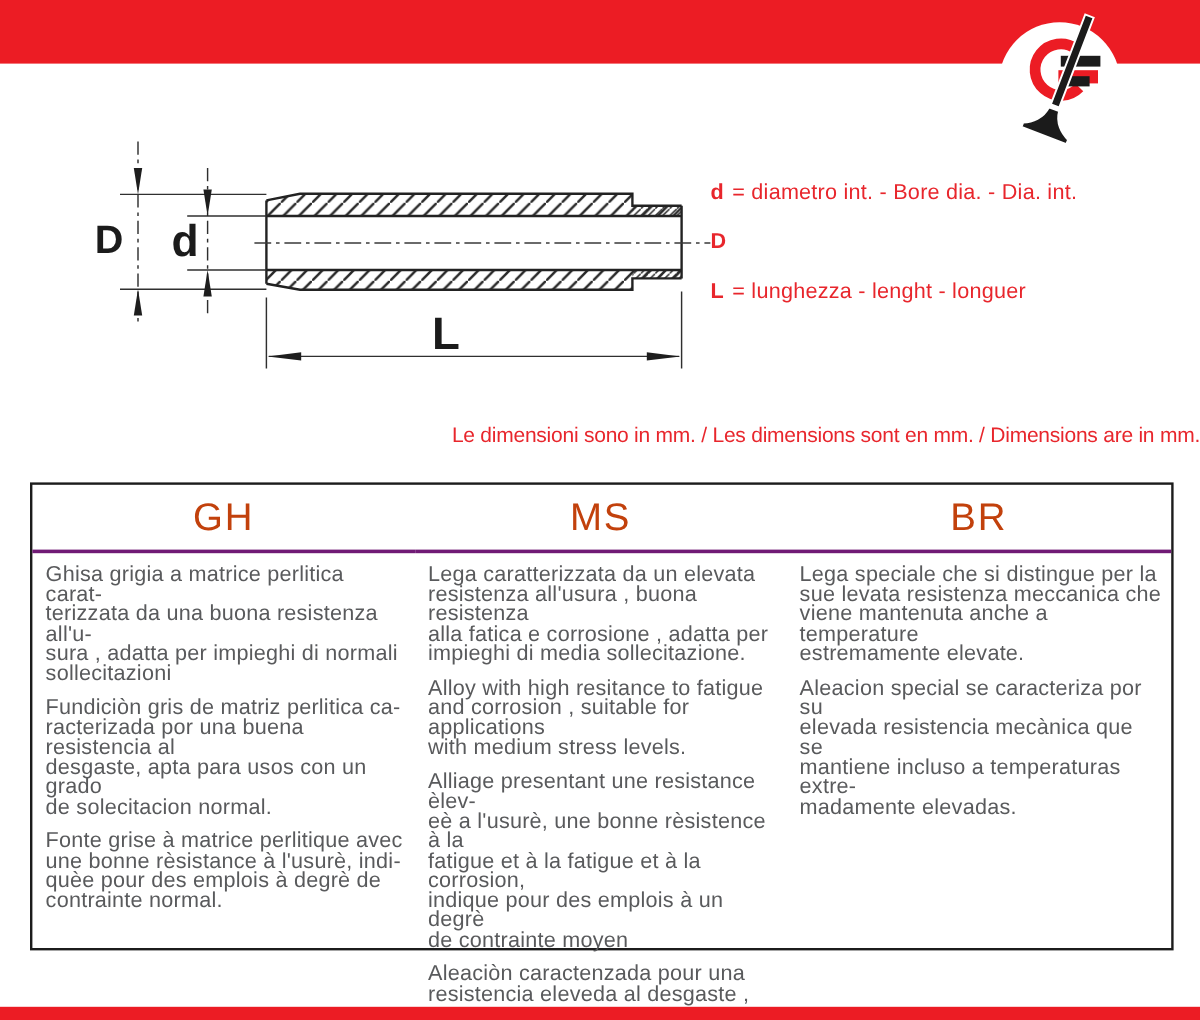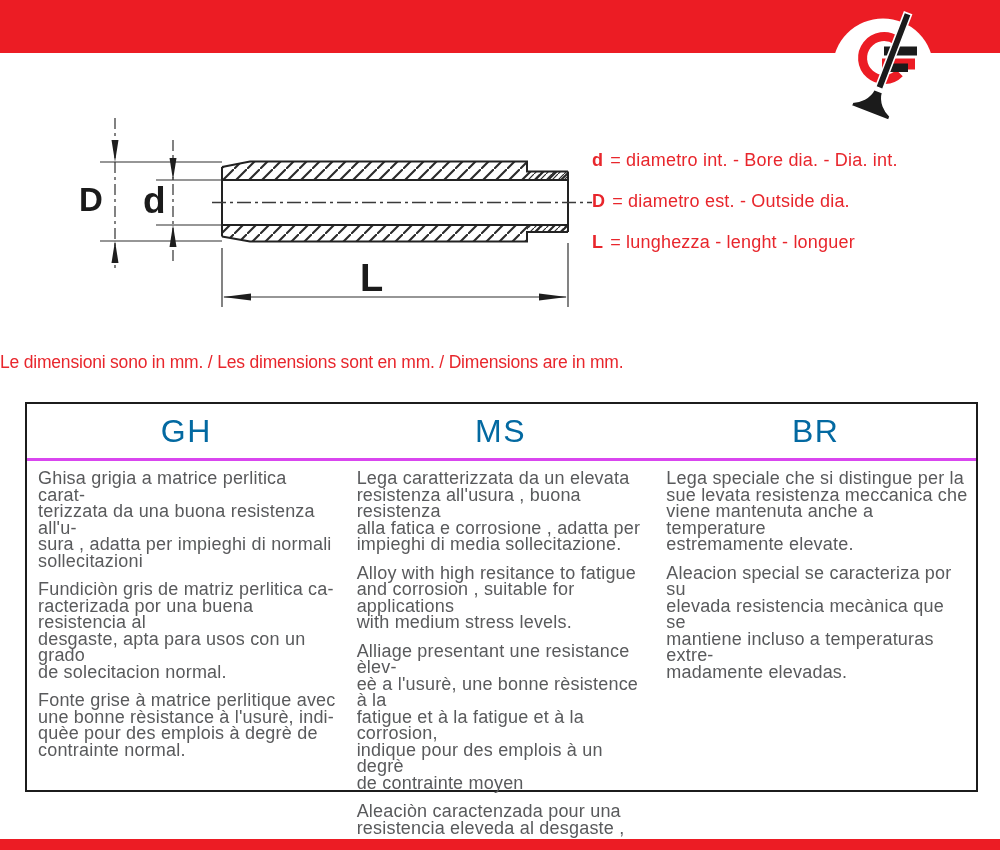--- a/index.html
+++ b/index.html
@@ -9,31 +9,31 @@
   }
   .bar{position:absolute;left:0;width:1000px;background:#EC1C24;}
   .bar.top{top:0;height:53px;}
   .bar.bottom{top:839px;height:11px;}
   .logo-svg{position:absolute;left:820px;top:0;width:180px;height:140px;}
   .drawing-svg{position:absolute;left:70px;top:112px;width:525px;height:205px;}
   .legend{position:absolute;left:592px;top:150px;width:400px;}
   .legend-row{display:flex;align-items:baseline;height:41px;color:#E8262C;font-size:18px;letter-spacing:.2px;}
   .legend-row b{margin-right:7px;font-weight:bold;}
   .dims-note{
-    position:absolute;left:0;top:352px;width:1000px;text-align:left;
+    position:absolute;left:0;top:352px;width:1000px;text-align:right;
     color:#E8262C;font-size:17.5px;letter-spacing:-0.2px;
   }
   .mat-table{
     position:absolute;left:25px;top:402px;width:949px;height:386px;
     border:2px solid #1c1c1c;display:grid;
     grid-template-columns:320fr 311fr 322fr;grid-template-rows:57px 1fr;
   }
   .mat-table .hcell{
-    border-bottom:3px solid #d946ef;display:flex;align-items:center;justify-content:center;
-    font-size:32px;letter-spacing:1.5px;color:#0369a1;font-weight:400;
+    border-bottom:3px solid #701a75;display:flex;align-items:center;justify-content:center;
+    font-size:32px;letter-spacing:1.5px;color:#c2410c;font-weight:400;
   }
   .mat-table .bcell{padding:9px 8px 0 11px;}
   .mat-table .hcell + .hcell, .mat-table .bcell + .bcell{border-left:0;}
   .col-line{border-left:2px solid #1c1c1c;}
   .bcell p{
     margin:0 0 12px 0;white-space:pre-line;
     font-size:18px;line-height:16.5px;color:#595a5c;letter-spacing:.2px;
   }
 </style>
 </head>
@@ -114,21 +114,20 @@
     <text x="360" y="291" font-size="38" font-weight="bold" fill="#1b1b1b">L</text>
   </svg>
 
   <div class="legend">
     <div class="legend-row">
       <b>d</b>
       <span>= diametro int. - Bore dia. - Dia. int.</span>
     </div>
     <div class="legend-row">
       <b>D</b>
-      <span>= diametro est. - Outside dia.</span>
     </div>
     <div class="legend-row">
       <b>L</b>
       <span>= lunghezza - lenght - longuer</span>
     </div>
   </div>
 
   <div class="dims-note">Le dimensioni sono in mm. / Les dimensions sont en mm. / Dimensions are in mm.</div>
 
   <div class="mat-table">

